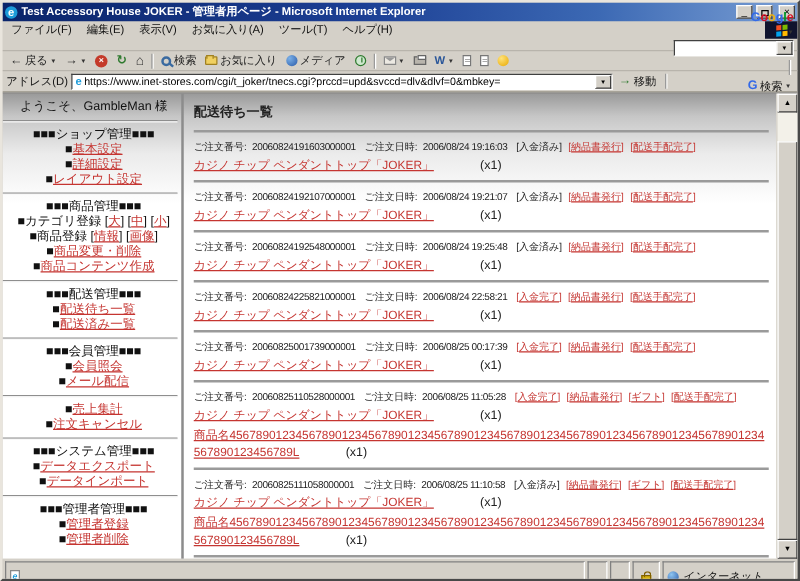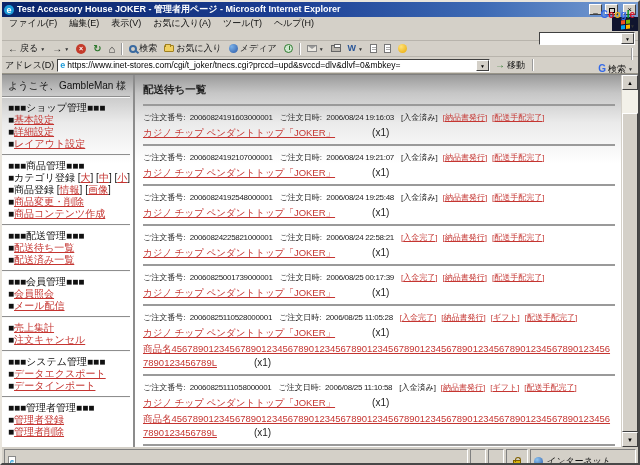--- a/index.html
+++ b/index.html
@@ -73,22 +73,22 @@
     border:1px solid;border-color:#404040 #fff #fff #404040;}
   .g-input{flex:1;min-width:0;border:0;outline:0;background:transparent;height:11px;font-size:8.5px;padding:0 1px;
     font-family:"Liberation Sans","DejaVu Sans",sans-serif;}
   .g-btn{display:flex;align-items:center;gap:2px;padding:0 2px;white-space:nowrap;}
   .i-g{color:#3369e8;font-weight:bold;font-size:10px;line-height:10px;}
   .i-pencil{width:9px;height:3px;background:linear-gradient(90deg,#e06a10,#f0c040);transform:rotate(-40deg);border-radius:1px;}
   .chev{color:#3a6ac0;font-size:9px;font-weight:bold;}
   
   .content{flex:1;min-height:0;display:flex;border-top:1px solid #808080;
     background:linear-gradient(180deg,#9a9a9a 0px,#c6c6c6 18px,#ebebeb 48px,#ffffff 88px);}
-  .sidebar{flex:none;width:133px;padding:5px 3px 0 6px;font-size:10px;line-height:12px;color:#111;
-    overflow:hidden;border-right:2px solid #8c8c8c;}
+  .sidebar{flex:none;width:145px;padding:5px 3px 0 6px;font-size:10px;line-height:12px;color:#111;
+    overflow:hidden;border-right:2px solid #8c8c8c;text-align:center;}
   .side-line{white-space:nowrap;overflow:hidden;}
   .side-divider{border-top:1px solid #8e8e8e;border-bottom:1px solid #f8f8f8;margin:4px 0 4px -6px;}
   .rlink{color:#c53531;text-decoration:underline;cursor:pointer;}
   .main{flex:1;min-width:0;padding:6px 6px 0 8px;font-size:9.5px;color:#222;overflow:hidden;}
   .main-title{font-weight:bold;font-size:10.5px;padding:2px 0 7px;border-bottom:2px solid #9a9a9a;}
   .order-row{padding:5px 0 4px;border-bottom:2px solid #9a9a9a;}
   .order-line1{white-space:nowrap;overflow:hidden;font-size:8px;line-height:13px;}
   .olabel{margin-right:2px;}
   .onum{letter-spacing:-0.3px;margin-right:7px;}
   .bgroup{margin-right:5px;}

